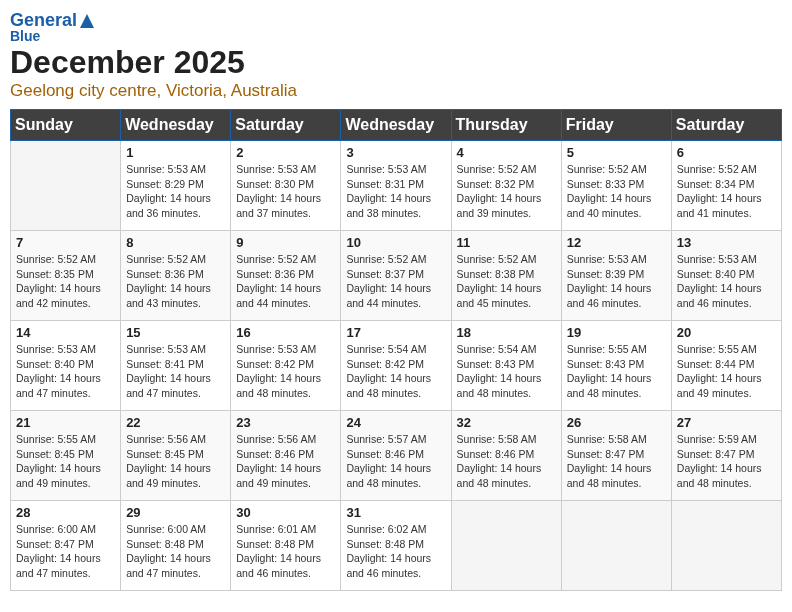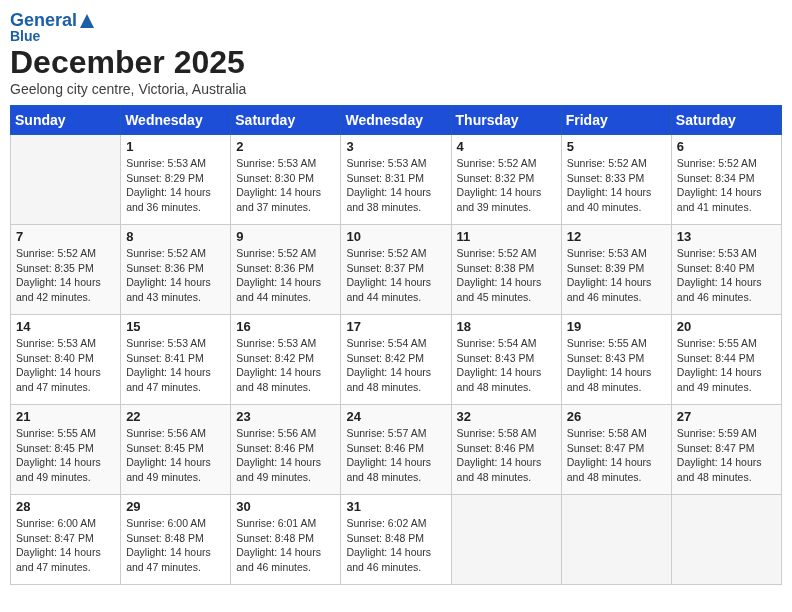--- a/index.html
+++ b/index.html
@@ -27,32 +27,32 @@
     }
     .title-section {
       text-align: left;
     }
     .month-title {
       font-size: 32px;
       font-weight: bold;
       color: #222;
     }
     .location {
-      font-size: 14px;
-      color: #404040;
+      font-size: 17px;
+      color: #a16207;
     }
     .calendar {
       width: 100%;
       border-collapse: collapse;
       border: 1px solid #ccc;
     }
     .calendar th {
-      background-color: #1d4ed8;
+      background-color: #404040;
       color: #fff;
-      font-size: 14px;
+      font-size: 16px;
       font-weight: bold;
       padding: 6px 4px;
       text-align: left;
       border: 1px solid #1a5fa8;
     }
     .calendar td {
       vertical-align: top;
       border: 1px solid #ccc;
       padding: 4px 5px;
       width: calc(100% / 7);

